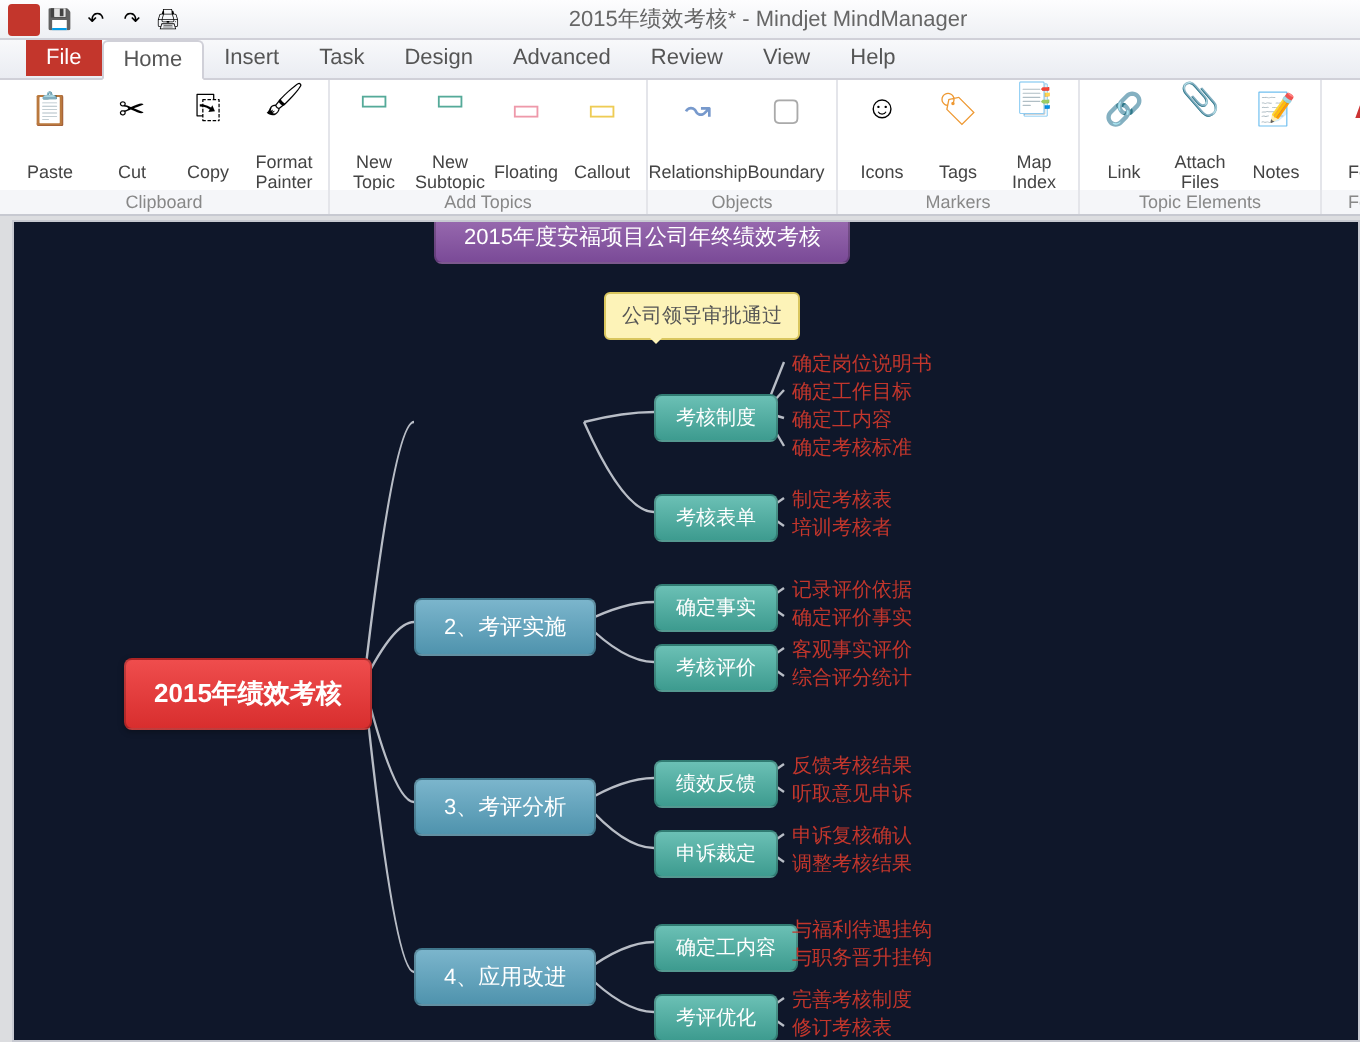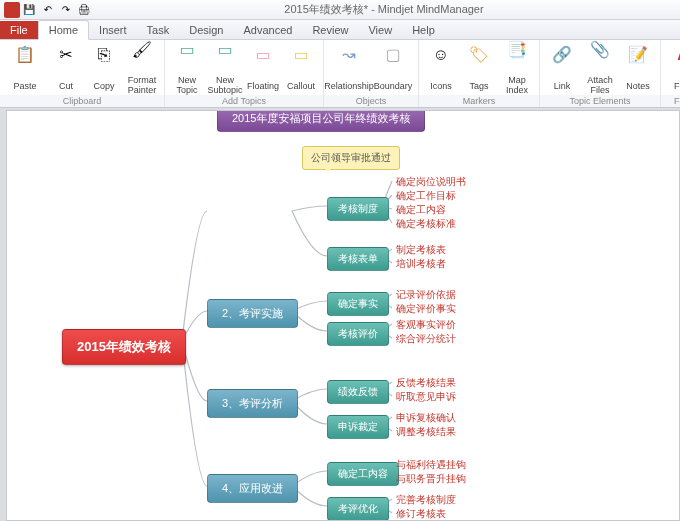--- a/index.html
+++ b/index.html
@@ -2,33 +2,33 @@
 <html><head>
 <meta charset="utf-8">
 <style>
 *{box-sizing:border-box;margin:0;padding:0;font-family:"Microsoft YaHei",Arial,sans-serif}
 body{background:#dcdde0;width:680px;height:521px;overflow:hidden;font-size:11px}
 .titlebar{height:20px;background:linear-gradient(#fdfdfe,#eef0f4);display:flex;align-items:center;padding:0 4px;border-bottom:1px solid #d0d0d8}
 .qat{display:flex;gap:2px;align-items:center}
 .qat-ico{width:16px;height:16px;display:inline-flex;align-items:center;justify-content:center;font-size:10px}
 .qat-logo{width:16px;height:16px;background:#c3362c;border-radius:2px}
 .doc-title{flex:1;text-align:center;color:#666;font-size:11px}
-.tabs{height:20px;background:linear-gradient(#f8f9fb,#eaecf2);display:flex;align-items:center;padding-left:0;border-bottom:1px solid #d0d0d8}
+.tabs{height:20px;background:linear-gradient(#f8f9fb,#eaecf2);display:flex;align-items:flex-start;padding-left:13px;border-bottom:1px solid #d0d0d8}
 .file-tab{background:#c3362c;color:#fff;padding:3px 10px;font-size:11px;cursor:pointer}
 .tab{padding:3px 10px;font-size:11px;color:#555;cursor:pointer}
 .tab.active{background:#fff;border:1px solid #d0d0d8;border-bottom:1px solid #fff;margin-bottom:-1px;border-radius:3px 3px 0 0}
 .ribbon{height:68px;background:#fff;display:flex;border-bottom:1px solid #c7c9d1}
 .group{border-right:1px solid #e4e5ea;display:flex;flex-direction:column;padding:2px 4px 0}
 .group-items{display:flex;gap:2px;flex:1;align-items:flex-start}
 .group-label{text-align:center;font-size:9px;color:#888;padding:1px 0;background:#f5f6f9;margin:0 -4px}
 .btn-lg{display:flex;flex-direction:column;align-items:center;justify-content:center;width:42px;height:52px;cursor:pointer;padding:2px}
 .btn-sm{display:flex;flex-direction:column;align-items:center;justify-content:center;width:36px;height:52px;cursor:pointer;padding:2px}
 .btn-label{font-size:9px;color:#444;text-align:center;line-height:1.1;margin-top:17px}
 .ico{width:22px;height:22px;display:flex;align-items:center;justify-content:center;font-size:16px}
-.canvas{position:absolute;top:108px;left:0;right:0;bottom:0;background:#ffffff;border:1px solid #c7c9d1;margin:2px 0 0 6px;overflow:hidden}
+.canvas{position:absolute;top:108px;left:0;right:0;bottom:0;background:#0f172a;border:1px solid #c7c9d1;margin:2px 0 0 6px;overflow:hidden}
 .mindmap{position:relative;width:100%;height:100%}
 .node{position:absolute;padding:5px 10px;border-radius:4px;font-size:11px;white-space:nowrap;border:1px solid rgba(0,0,0,.2);text-align:center}
 .root{background:linear-gradient(#ef4d4d,#d82e2e);color:#fff;font-size:13px;font-weight:bold;padding:8px 14px;box-shadow:0 1px 3px rgba(0,0,0,.3)}
 .title-node{background:linear-gradient(#9d6fb3,#7a4a97);color:#fff;padding:5px 14px;font-size:11px}
 .blue{background:linear-gradient(#7bb5cc,#4f93ad);color:#fff;padding:6px 14px}
 .teal{background:linear-gradient(#6bc0b5,#3d9b8f);color:#fff;padding:4px 10px;font-size:10px}
 .leaf{color:#c3362c;font-size:10px;border:none;padding:1px 4px}
 svg.connectors{position:absolute;top:0;left:0;width:100%;height:100%;pointer-events:none}
 .callout{position:absolute;background:#fdf3b8;border:1px solid #d9c65e;padding:4px 8px;font-size:10px;color:#555;border-radius:3px}
 .callout:after{content:"";position:absolute;bottom:-8px;left:20px;border:5px solid transparent;border-top-color:#fdf3b8}

